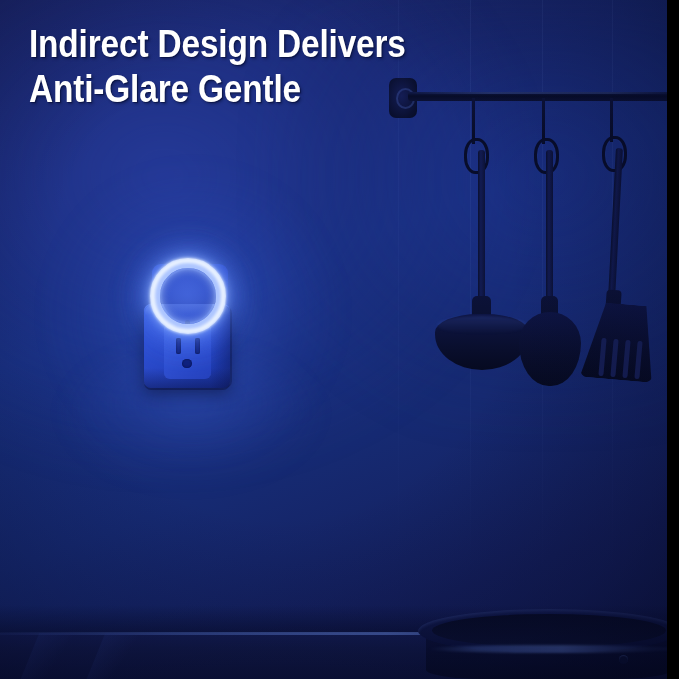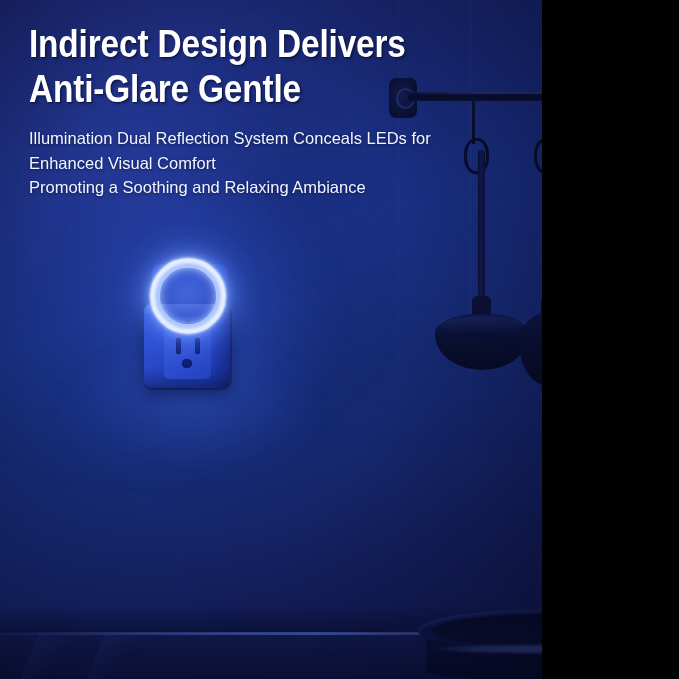--- a/index.html
+++ b/index.html
@@ -7,21 +7,21 @@
     margin: 0;
     padding: 0;
     background: #000;
   }
   body {
     font-family: "Liberation Sans", sans-serif;
   }
 
   .scene {
     position: relative;
-    width: 542px;
+    width: 667px;
     height: 679px;
     overflow: hidden;
     
     background: #16205e;
   }
 
   
   .wall-base {
     position: absolute;
     inset: 0;
@@ -658,18 +658,15 @@
     <div class="pan-inner"></div>
     <div class="pan-highlight"></div>
     <div class="pan-rivet"></div>
   </div>
 
   <div class="wall-vignette"></div>
 
   <div class="copy">
     <h1 class="headline">Indirect Design Delivers
 Anti-Glare Gentle</h1>
-    <p class="subcopy">Illumination Dual Reflection System Conceals LEDs for
-Enhanced Visual Comfort
-Promoting a Soothing and Relaxing Ambiance</p>
   </div>
 
 </div>
 
 </body></html>

